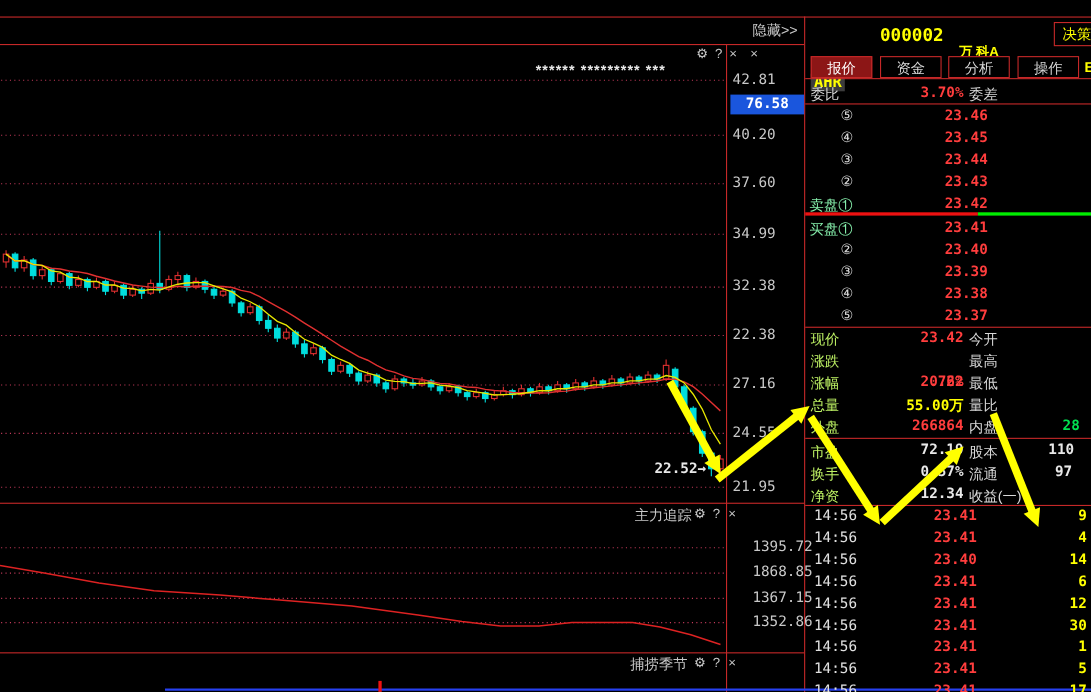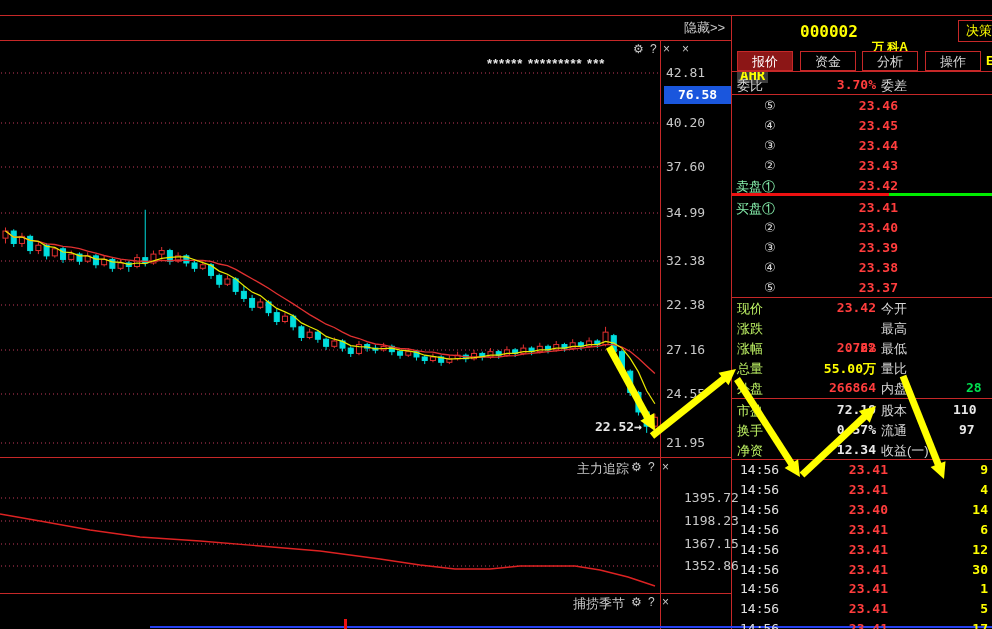--- a/index.html
+++ b/index.html
@@ -248,21 +248,21 @@
   <div class="abs mono" style="left:664px;top:86px;width:67px;height:18px;line-height:18px;text-align:center;background:#1a56dd;color:#fff;">76.58</div>
 
   <span class="abs mono" style="left:595px;top:419px;color:#e8e8e8;">22.52→</span>
 
   <span class="abs paneltitle" style="left:577px;top:460px;">主力追踪</span>
   <span class="abs icon" style="left:631px;top:460px;">⚙</span>
   <span class="abs icon" style="left:648px;top:460px;">?</span>
   <span class="abs icon" style="left:662px;top:460px;">×</span>
   <div id="tracker-axis">
       <span class="abs mono gray" style="left:684px;top:490px;font-weight:normal;">1395.72</span>
-      <span class="abs mono gray" style="left:684px;top:513px;font-weight:normal;">1198.23</span>
+      <span class="abs mono gray" style="left:684px;top:513px;font-weight:normal;">1868.85</span>
       <span class="abs mono gray" style="left:684px;top:536px;font-weight:normal;">1367.15</span>
       <span class="abs mono gray" style="left:684px;top:558px;font-weight:normal;">1352.86</span>
     </div>
 
   <span class="abs paneltitle" style="left:573px;top:595px;">捕捞季节</span>
   <span class="abs icon" style="left:631px;top:595px;">⚙</span>
   <span class="abs icon" style="left:648px;top:595px;">?</span>
   <span class="abs icon" style="left:662px;top:595px;">×</span>
   <div class="abs" style="left:344px;top:619px;width:3px;height:10px;background:#ee1111;"></div>
 

